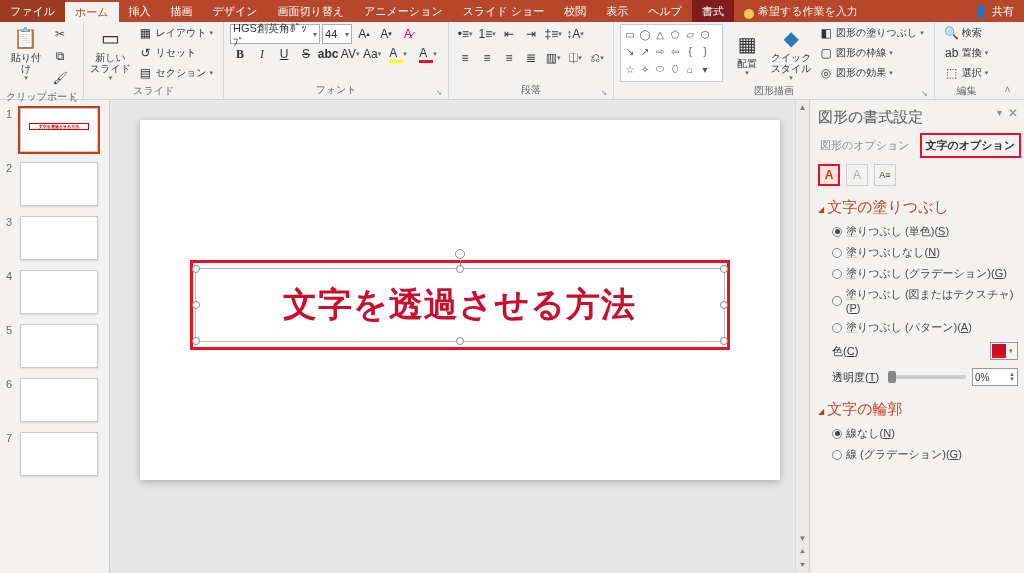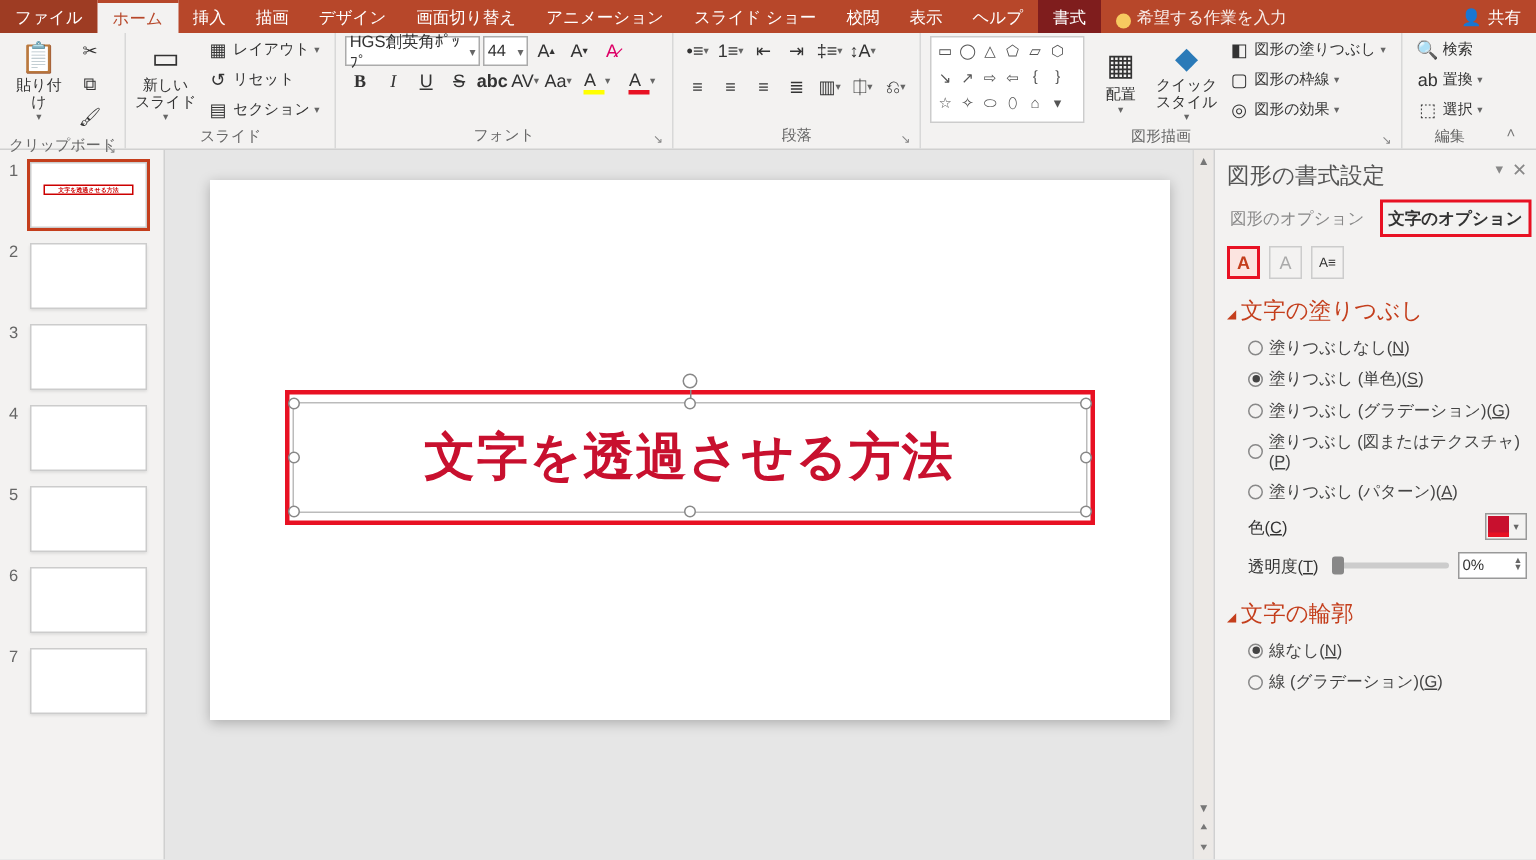--- a/index.html
+++ b/index.html
@@ -392,26 +392,26 @@
     <div class="pane-icons">
       <div class="pane-ico active">
           <b>A</b>
         </div>
       <div class="pane-ico" style="color:#aaa">A</div>
       <div class="pane-ico" style="font-size:9px">A≡</div>
     </div>
 
     <div class="section-head open">文字の塗りつぶし</div>
     <div class="radio-row">
+        <span class="radio checked"></span>
+        <span><span>塗りつぶし (単色)(</span><span class="acc">S</span>)</span>
+      </div>
+    <div class="radio-row">
         <span class="radio"></span>
         <span><span>塗りつぶしなし(</span><span class="acc">N</span>)</span>
-      </div>
-    <div class="radio-row">
-        <span class="radio checked"></span>
-        <span><span>塗りつぶし (単色)(</span><span class="acc">S</span>)</span>
       </div>
     <div class="radio-row">
         <span class="radio"></span>
         <span><span>塗りつぶし (グラデーション)(</span><span class="acc">G</span>)</span>
       </div>
     <div class="radio-row">
         <span class="radio"></span>
         <span><span>塗りつぶし (図またはテクスチャ)(</span><span class="acc">P</span>)</span>
       </div>
     <div class="radio-row">

